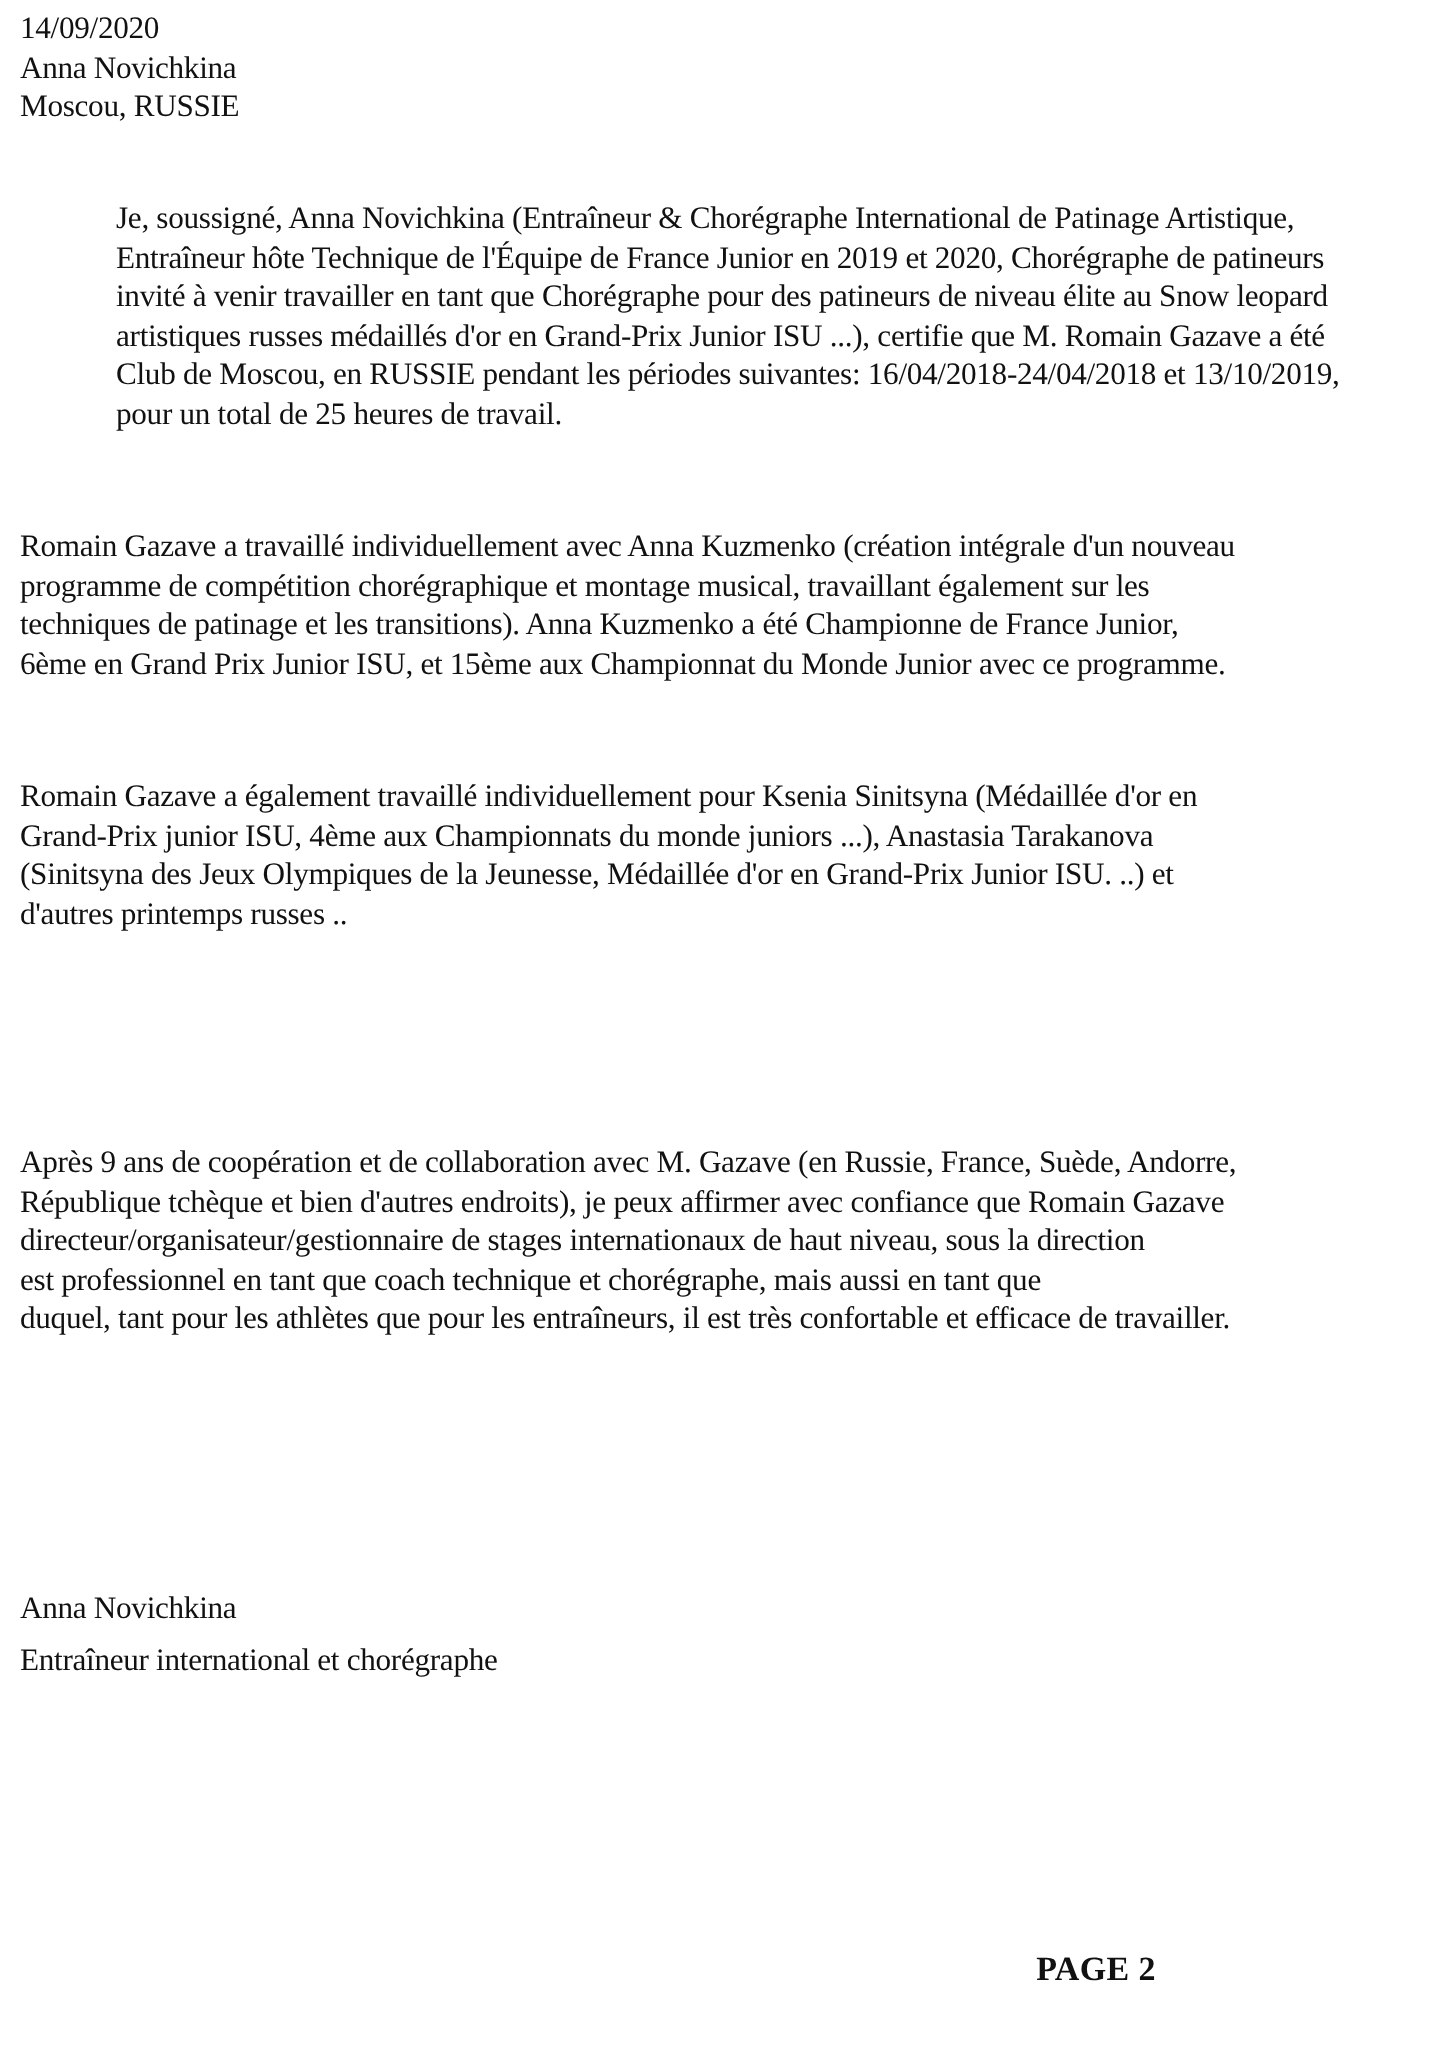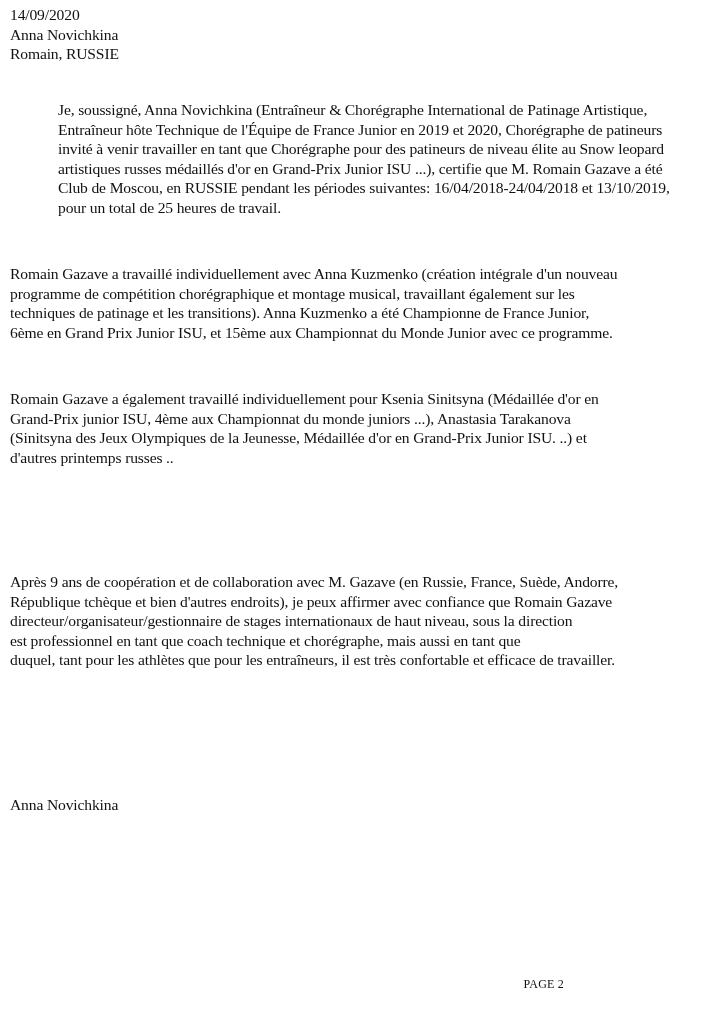--- a/index.html
+++ b/index.html
@@ -37,67 +37,68 @@
     #header { top: 5px; }
     #p1 { top: 100px; margin-left: 48px; }
     #p2 { top: 264px; }
     #p3 { top: 389px; }
     #p4 { top: 513px; }
     #p5 { top: 572px; }
     #sig-name { top: 795px; }
     #sig-title { top: 821px; }
     .page-number {
       position: absolute;
-      right: 18px;
+      right: 4px;
       top: 975px;
-      font-weight: normal;
-      font-size: 12px;
+      font-weight: bold;
+      font-size: 17px;
       letter-spacing: 0.2px;
     }
   </style>
 </head>
 <body>
 
 <div class="page">
 
   <div id="header" class="block">
     <span class="header-line">14/09/2020</span>
     <span class="header-line">Anna Novichkina</span>
-    <span class="header-line">Romain, RUSSIE</span>
+    <span class="header-line">Moscou, RUSSIE</span>
   </div>
 
   <div id="p1" class="block para">
     <span class="line">Je, soussigné, Anna Novichkina (Entraîneur &amp; Chorégraphe International de Patinage Artistique,</span>
     <span class="line">Entraîneur hôte Technique de l'Équipe de France Junior en 2019 et 2020, Chorégraphe de patineurs</span>
     <span class="line">invité à venir travailler en tant que Chorégraphe pour des patineurs de niveau élite au Snow leopard</span>
     <span class="line">artistiques russes médaillés d'or en Grand-Prix Junior ISU ...), certifie que M. Romain Gazave a été</span>
     <span class="line">Club de Moscou, en RUSSIE pendant les périodes suivantes: 16/04/2018-24/04/2018 et 13/10/2019,</span>
     <span class="line">pour un total de 25 heures de travail.</span>
   </div>
 
   <div id="p2" class="block para">
     <span class="line">Romain Gazave a travaillé individuellement avec Anna Kuzmenko (création intégrale d'un nouveau</span>
     <span class="line">programme de compétition chorégraphique et montage musical, travaillant également sur les</span>
     <span class="line">techniques de patinage et les transitions). Anna Kuzmenko a été Championne de France Junior,</span>
     <span class="line">6ème en Grand Prix Junior ISU, et 15ème aux Championnat du Monde Junior avec ce programme.</span>
   </div>
 
   <div id="p3" class="block para">
     <span class="line">Romain Gazave a également travaillé individuellement pour Ksenia Sinitsyna (Médaillée d'or en</span>
-    <span class="line">Grand-Prix junior ISU, 4ème aux Championnat du monde juniors ...), Anastasia Tarakanova</span>
+    <span class="line">Grand-Prix junior ISU, 4ème aux Championnats du monde juniors ...), Anastasia Tarakanova</span>
     <span class="line">(Sinitsyna des Jeux Olympiques de la Jeunesse, Médaillée d'or en Grand-Prix Junior ISU. ..) et</span>
     <span class="line">d'autres printemps russes ..</span>
   </div>
 
 
   <div id="p5" class="block para">
     <span class="line">Après 9 ans de coopération et de collaboration avec M. Gazave (en Russie, France, Suède, Andorre,</span>
     <span class="line">République tchèque et bien d'autres endroits), je peux affirmer avec confiance que Romain Gazave</span>
     <span class="line">directeur/organisateur/gestionnaire de stages internationaux de haut niveau, sous la direction</span>
     <span class="line">est professionnel en tant que coach technique et chorégraphe, mais aussi en tant que</span>
     <span class="line">duquel, tant pour les athlètes que pour les entraîneurs, il est très confortable et efficace de travailler.</span>
   </div>
 
   <div id="sig-name" class="block">Anna Novichkina</div>
+  <div id="sig-title" class="block">Entraîneur international et chorégraphe</div>
 
   <div class="page-number">PAGE 2</div>
 
 </div>
 
 </body></html>

